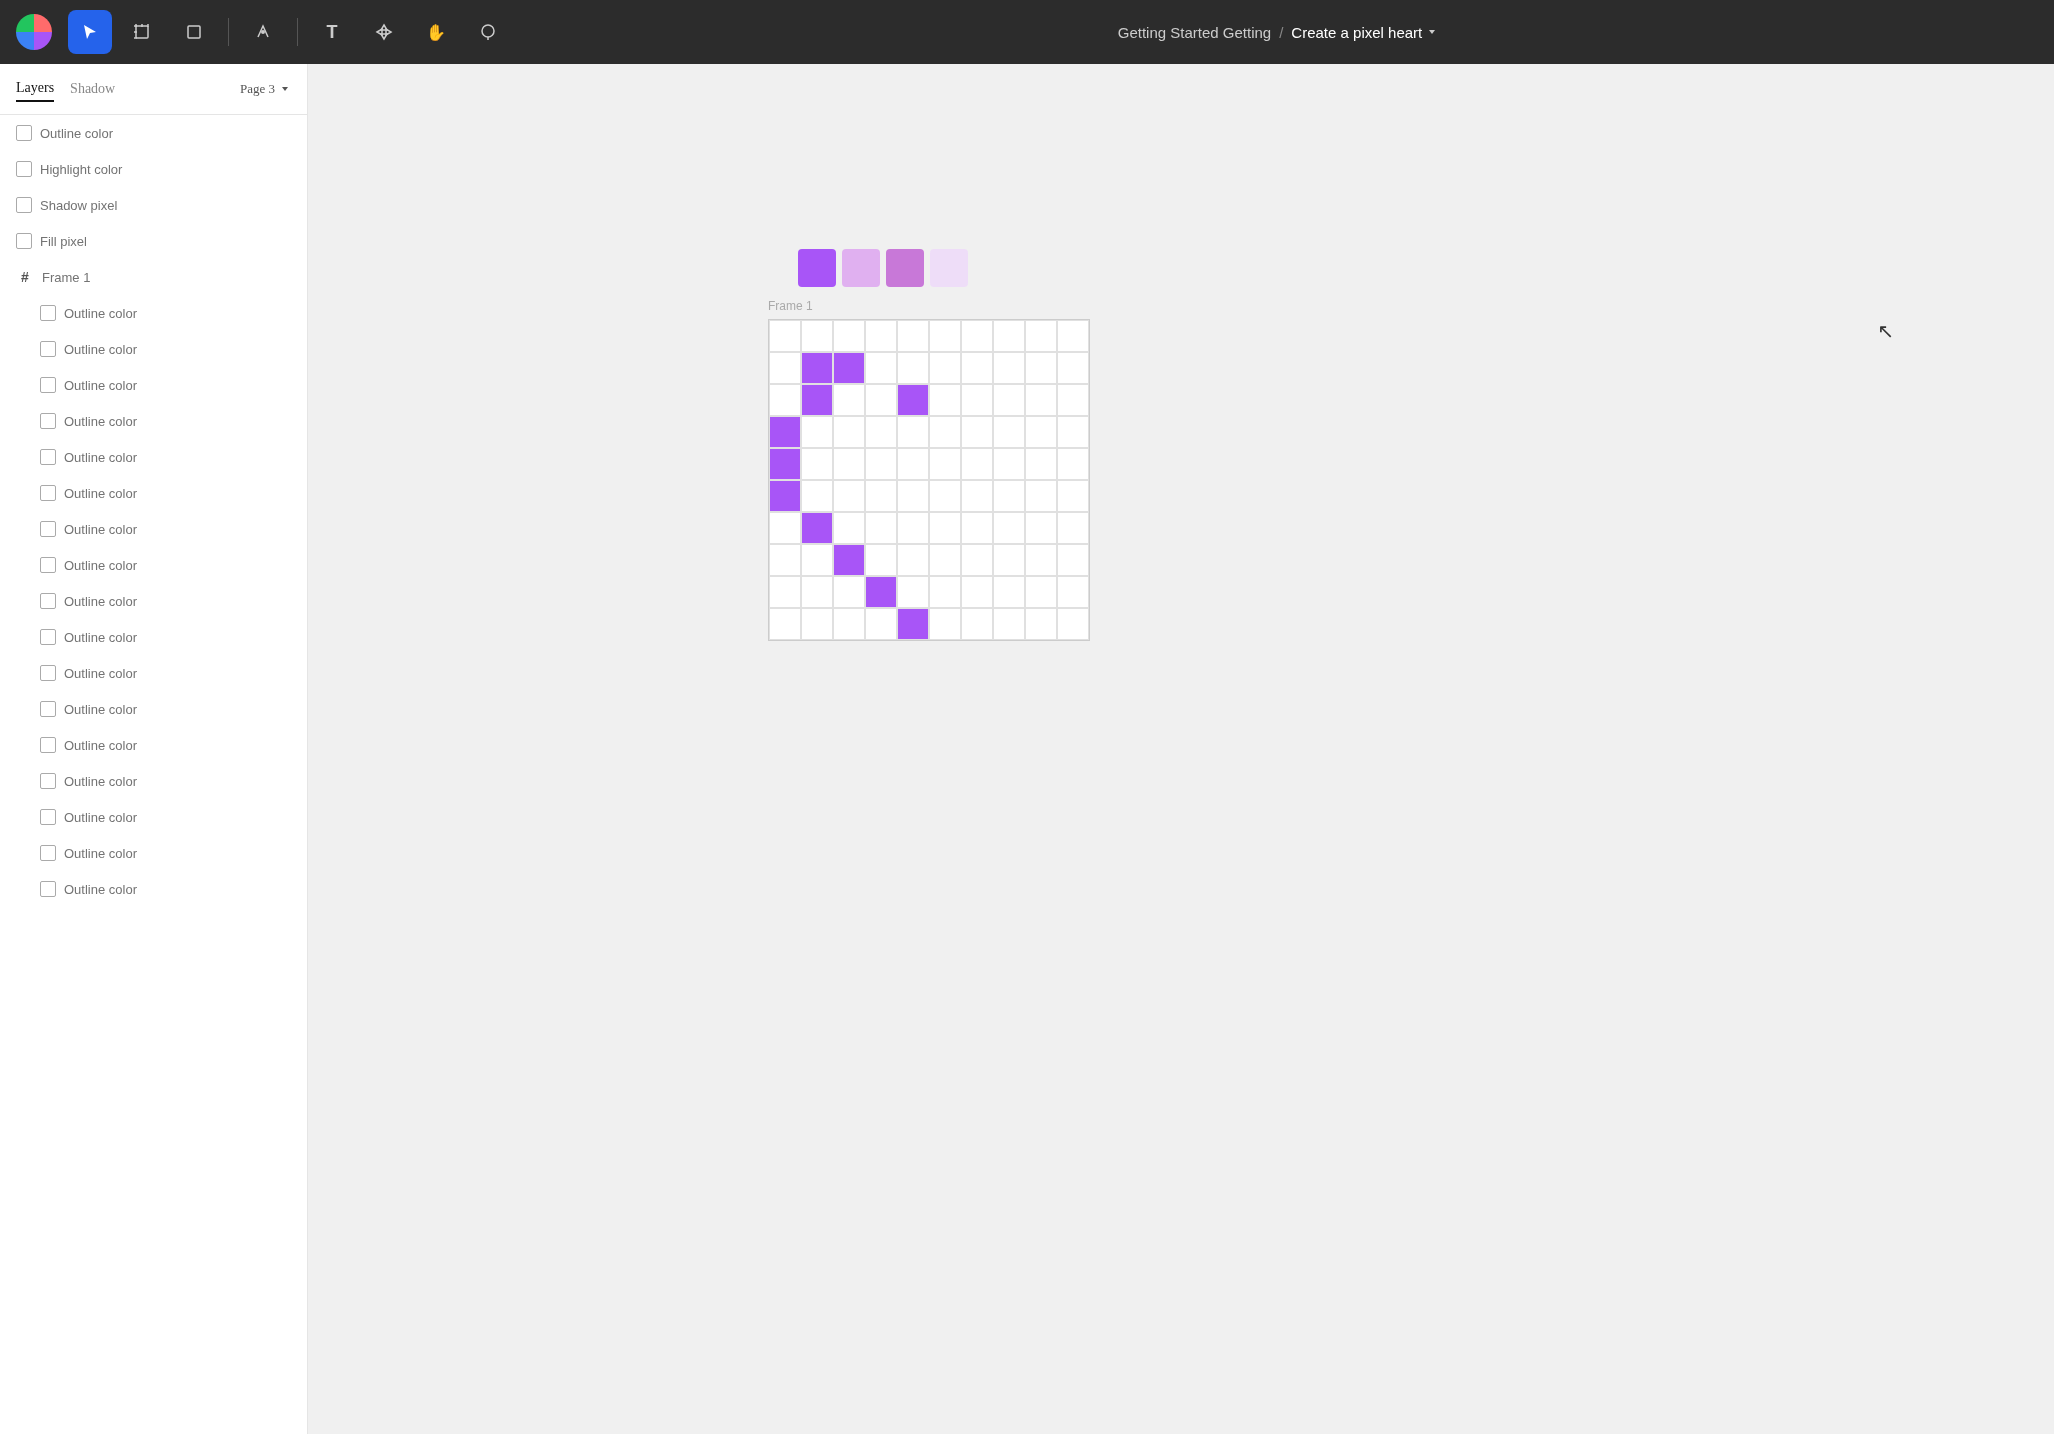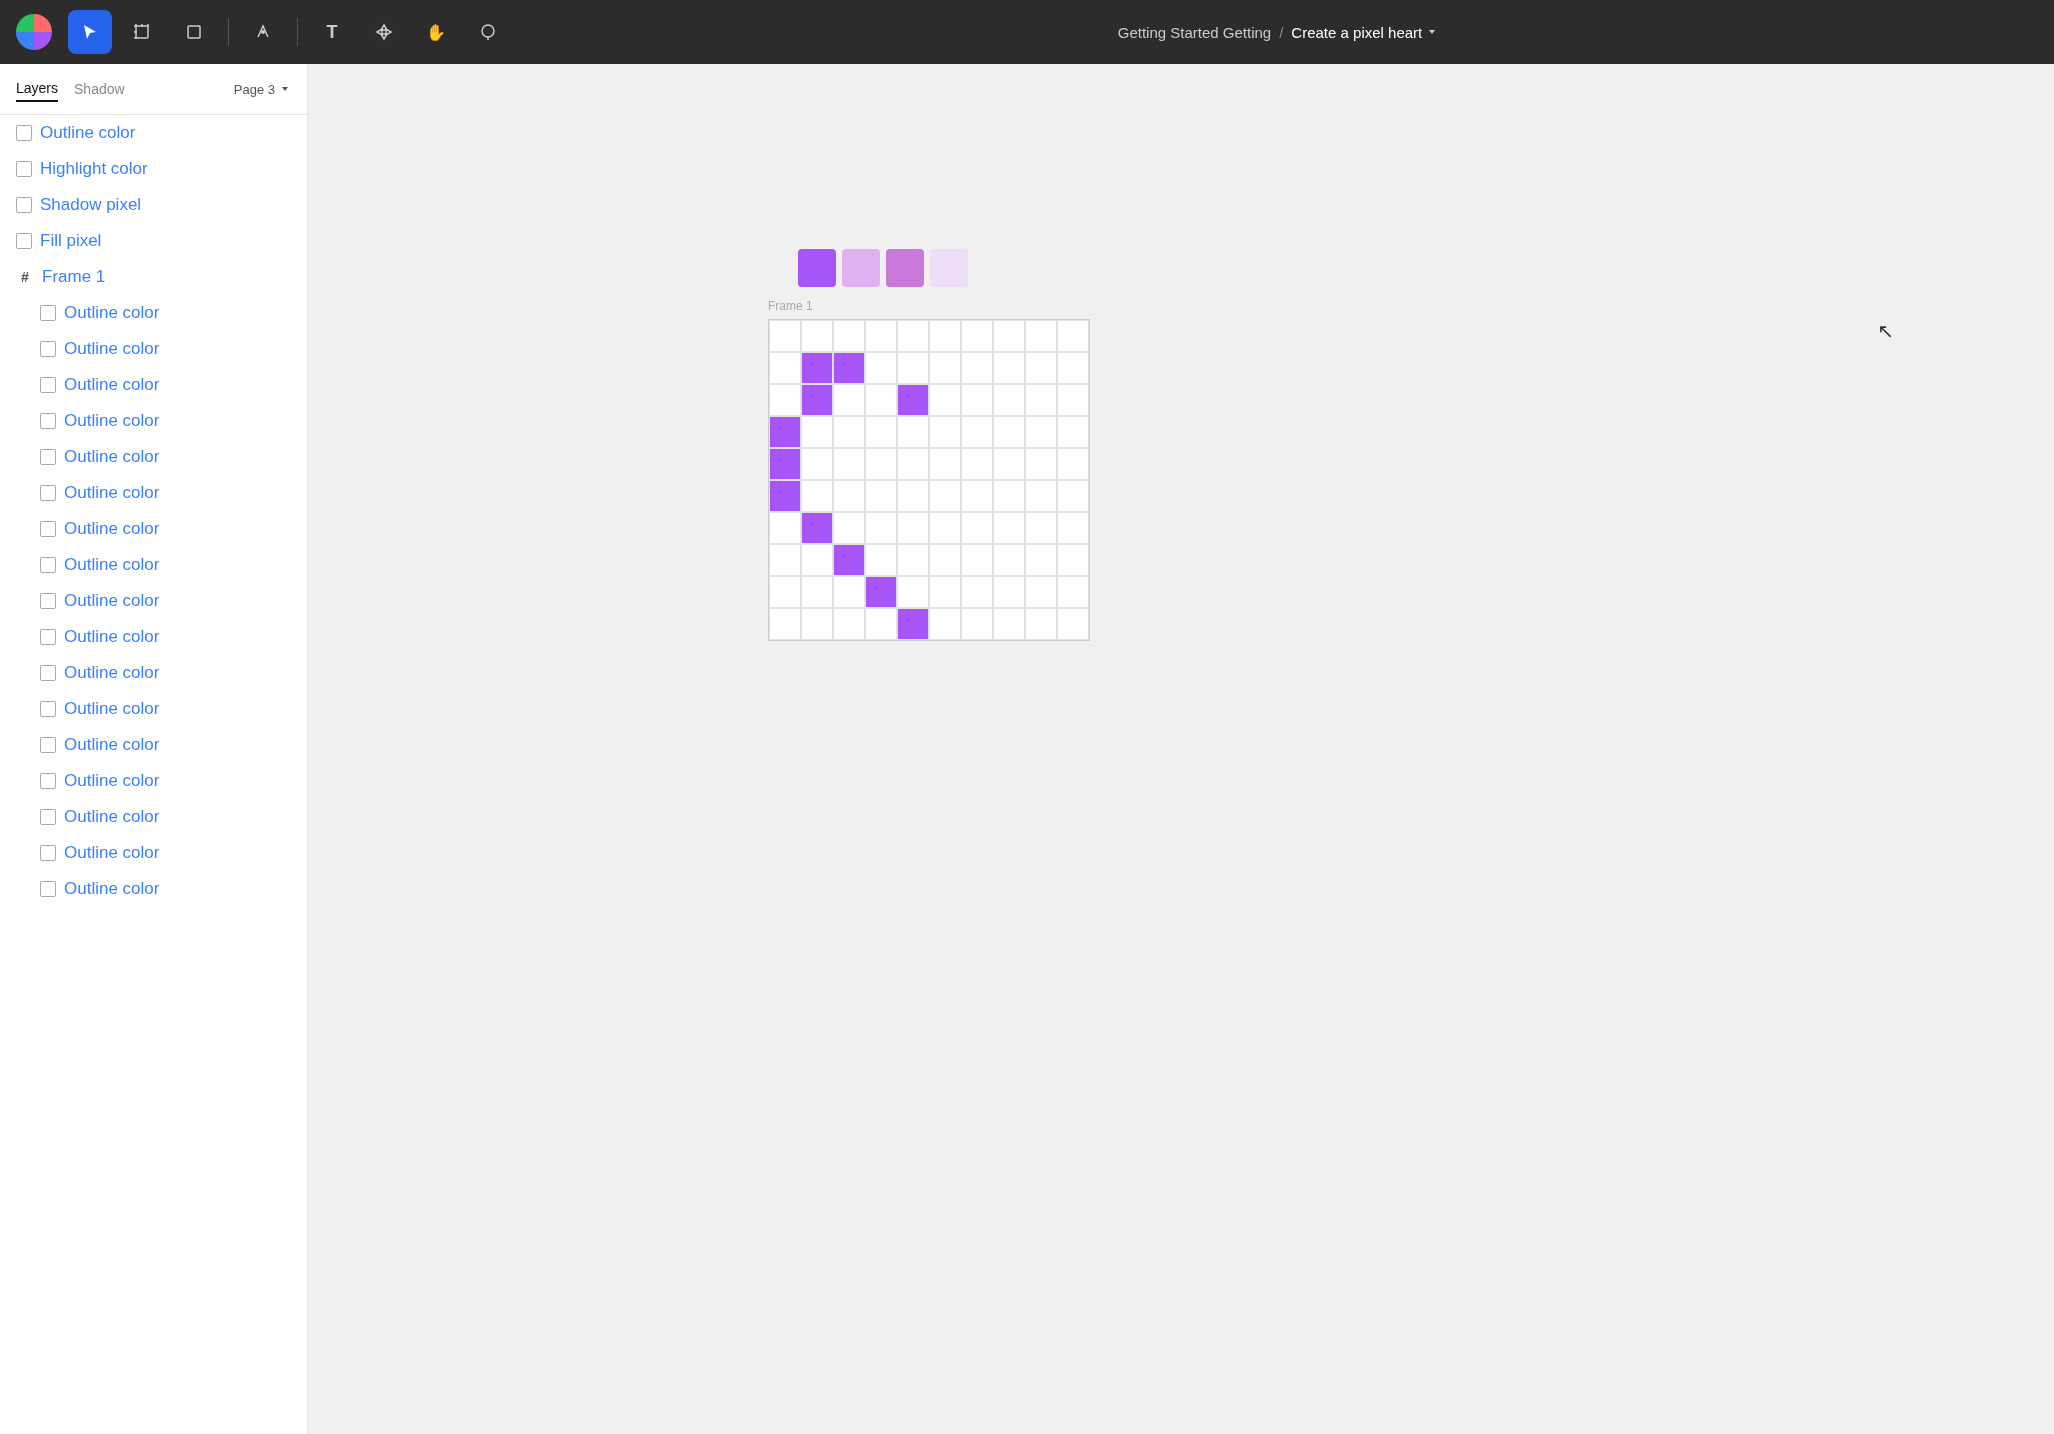--- a/index.html
+++ b/index.html
@@ -66,21 +66,21 @@
       flex-direction: column;
       flex-shrink: 0;
       overflow-y: auto;
     }
     .sidebar-header {
       display: flex;
       align-items: center;
       padding: 12px 16px;
       gap: 16px;
       border-bottom: 1px solid #e5e5e5;
-      position: sticky; top: 0; background: white; z-index: 10;
+      position: sticky; top: 0; background: white; z-index: 10; font-family: Liberation Serif, serif;
     }
     .sidebar-tab {
       font-size: 14px;
       font-weight: 500;
       color: #333;
       cursor: pointer;
       padding: 4px 0;
     }
     .sidebar-tab.active { color: #111; border-bottom: 2px solid #111; }
     .sidebar-tab.inactive { color: #888; }
@@ -95,21 +95,21 @@
       display: flex;
       align-items: center;
       padding: 6px 16px;
       gap: 8px;
       cursor: pointer;
       font-size: 13px;
       color: #333;
       height: 36px;
     }
     .layer-item.indented { padding-left: 40px; }
-    .layer-label { font-size: 17px; color: #3b82f6; }
+    .layer-label { font-size: 13px; color: #737373; }
 
     
     .canvas {
       flex: 1;
       background: #f0f0f0;
       position: relative;
       overflow: hidden;
     }
   </style>
 </head>

